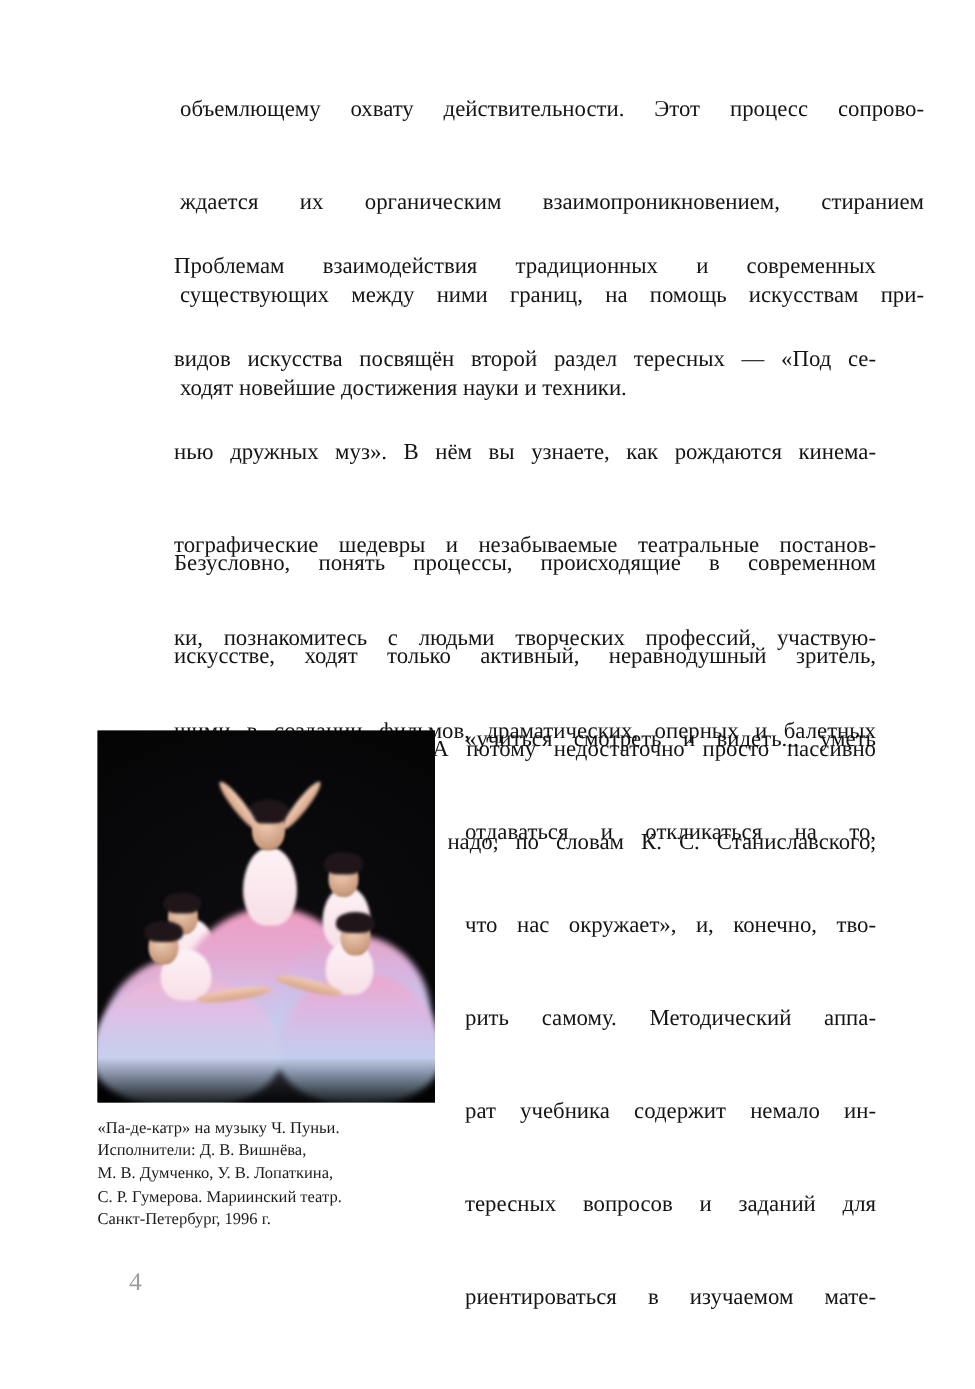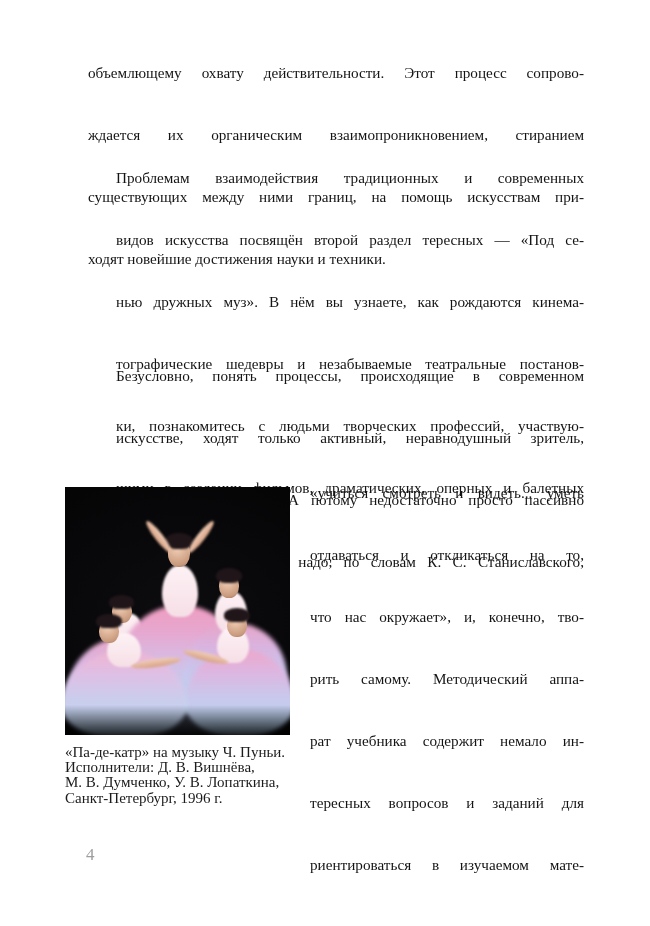--- a/index.html
+++ b/index.html
@@ -30,21 +30,21 @@
     color: #141414;
   }
   .body-col p {
     margin: 0;
   }
   .indent {
     text-indent: 28px;
   }
 
   
-  #para-one { top: 57px; }
+  #para-one { top: 57px; margin-left: 32px; }
   
   #para-two { top: 162px; }
   
   #para-three { top: 360px; }
 
   
   .line {
     display: block;
     text-align: justify;
   }
@@ -116,21 +116,21 @@
     border-radius: 50%;
     filter: blur(1px);
   }
 
   
   .caption {
     position: absolute;
     left: 65px;
     top: 745px;
     width: 250px;
-    font-size: 15px;
+    font-size: 11px;
     line-height: 15.2px;
     color: #1b1b1b;
     font-family: "Liberation Serif", "DejaVu Serif", serif;
   }
   .caption div { white-space: nowrap; }
 
   
   .folio {
     position: absolute;
     left: 86px;
@@ -236,18 +236,19 @@
 
       <div style="position:absolute; left:0; right:0; bottom:0; height:30px;
                   background:linear-gradient(rgba(0,0,0,0) 0%, rgba(0,0,0,0.85) 100%);"></div>
     </div>
   </figure>
 
   <figcaption class="caption">
     <div>«Па-де-катр» на музыку Ч. Пуньи.</div>
     <div>Исполнители: Д. В. Вишнёва,</div>
     <div>М. В. Думченко, У. В. Лопаткина,</div>
+    <div>С. Р. Гумерова. Мариинский театр.</div>
     <div>Санкт-Петербург, 1996 г.</div>
   </figcaption>
 
   <div class="folio">4</div>
 
 </div>
 
 </body></html>

